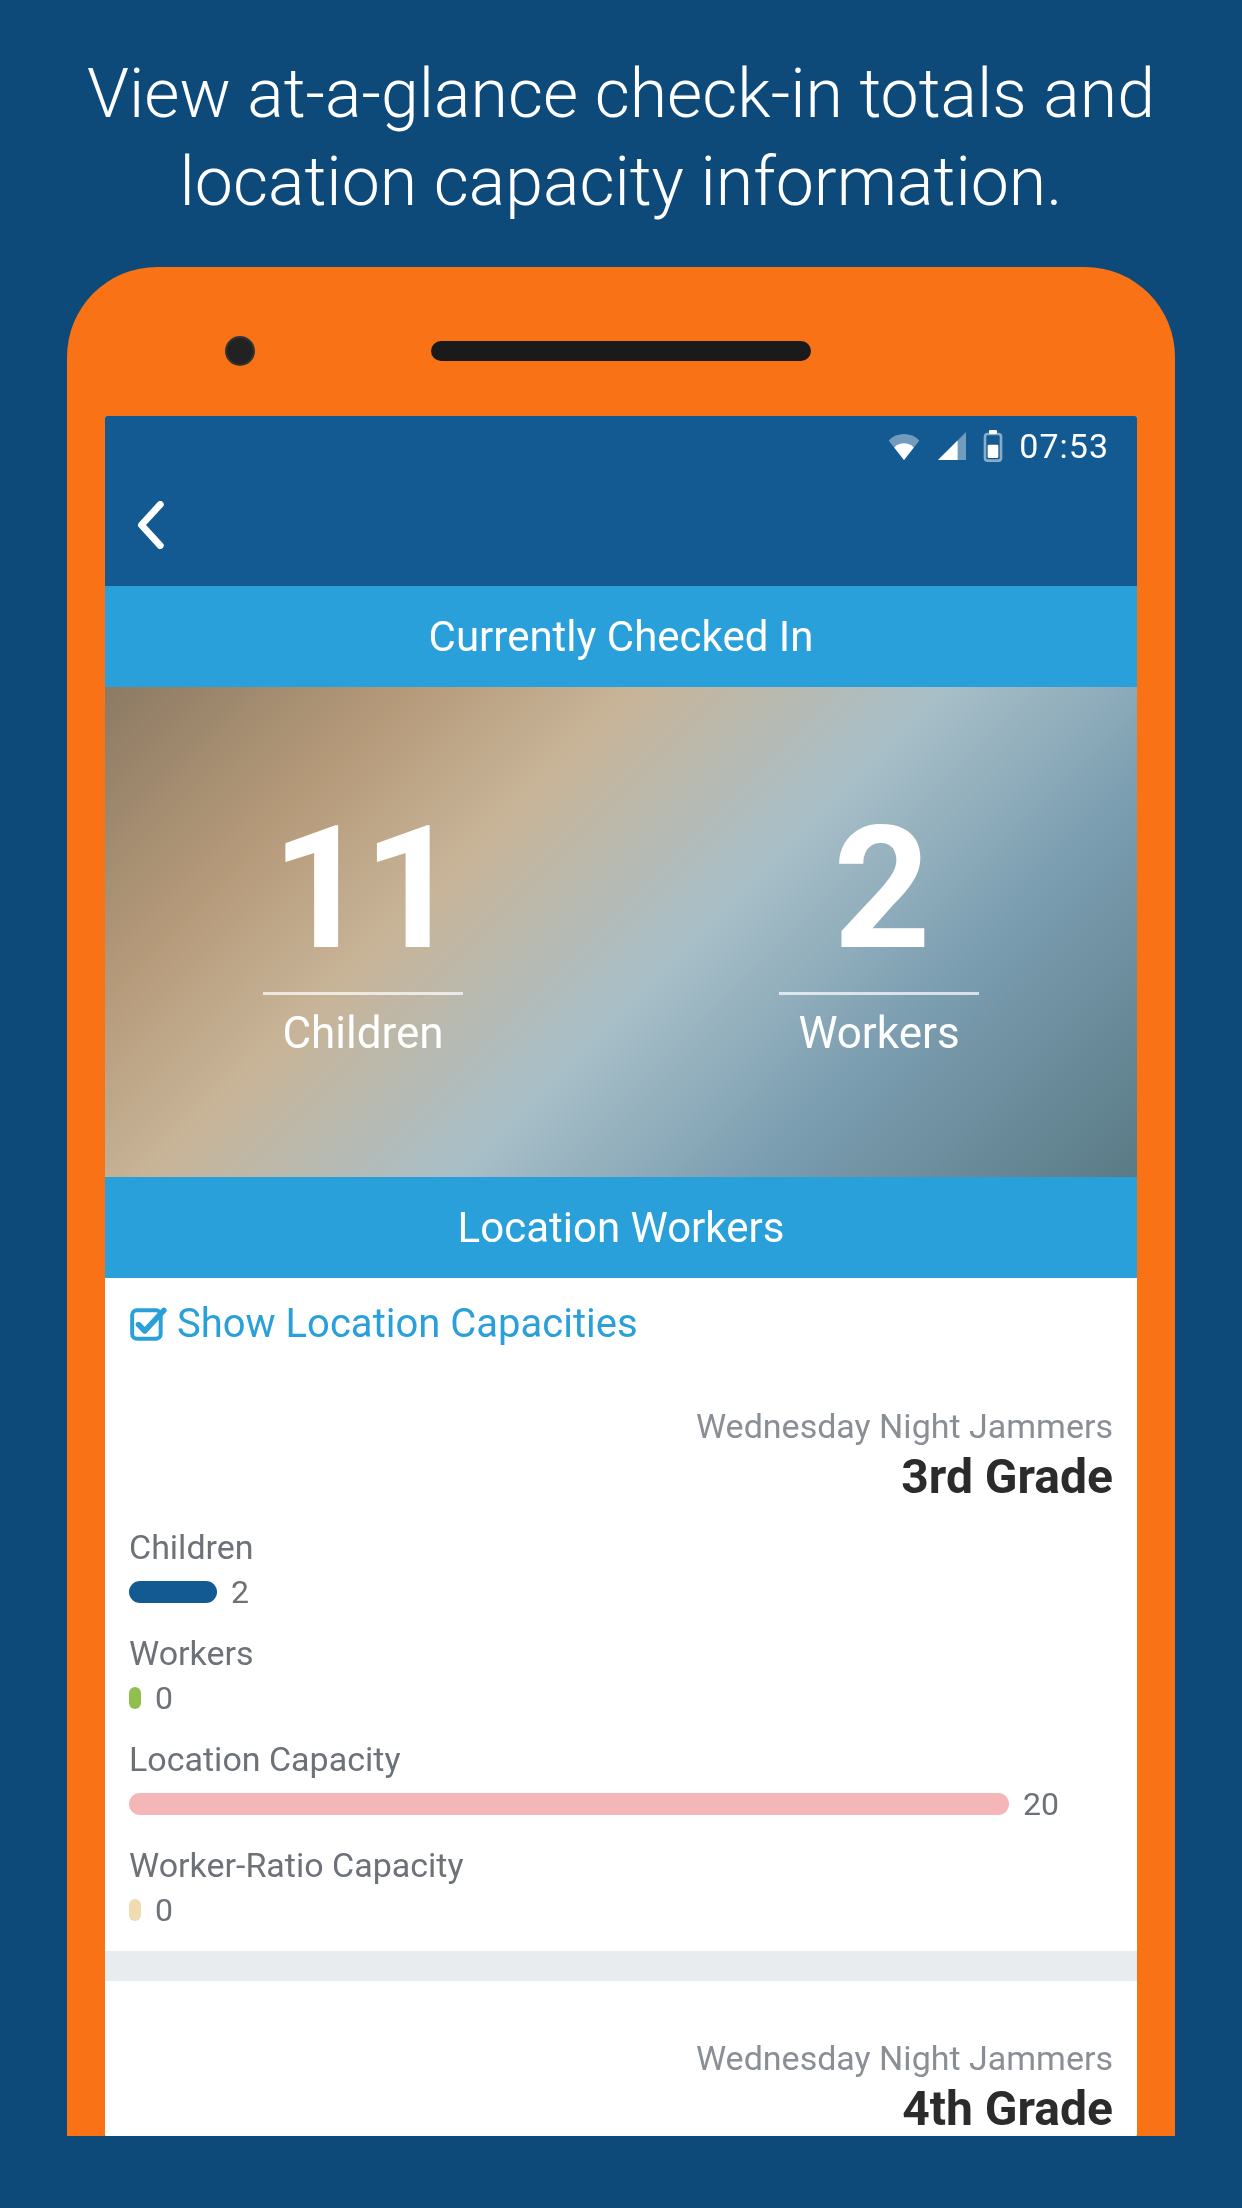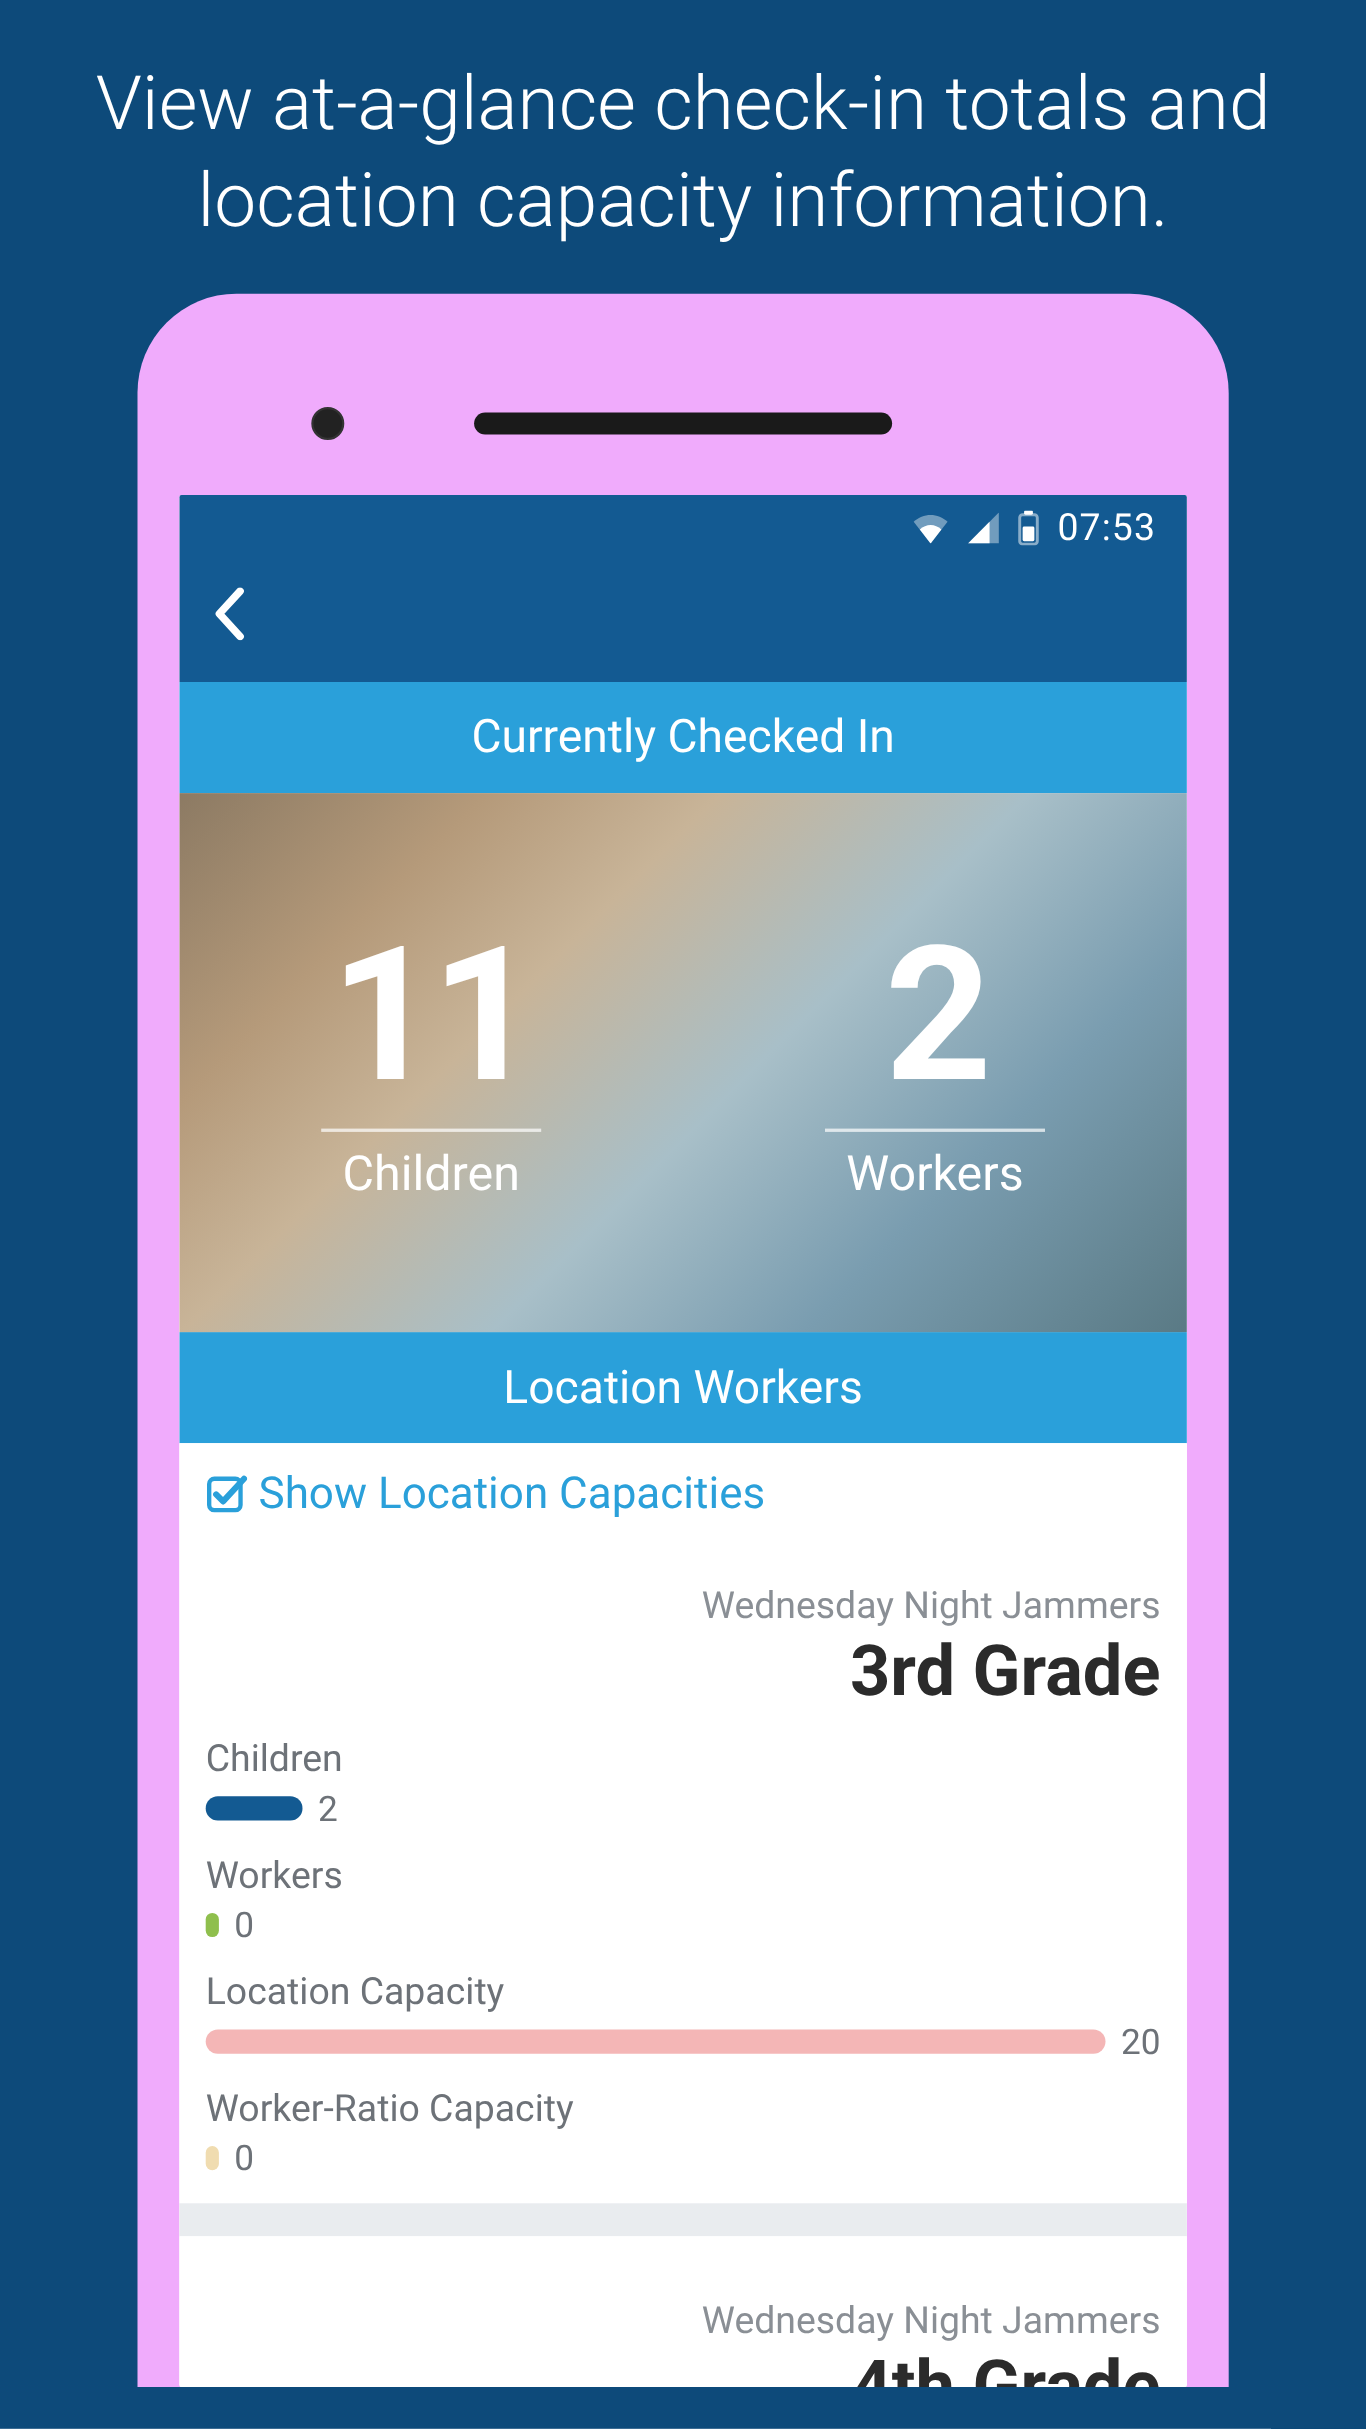--- a/index.html
+++ b/index.html
@@ -11,25 +11,25 @@
   }
   .promo-text {
     color: #fff;
     font-size: 68px;
     font-weight: 300;
     text-align: center;
     padding: 50px 80px 40px;
     line-height: 1.3;
   }
   .phone {
-    width: 992px;
+    width: 1108px;
     margin: 0 auto;
-    background: #f0abfc;
+    background: #f97316;
     border-radius: 90px 90px 0 0;
-    padding: 53px 38px 0 38px;
+    padding: 19px 38px 0 38px;
     position: relative;
   }
   .phone-top {
     height: 130px;
     display: flex;
     align-items: center;
     justify-content: center;
     position: relative;
   }
   .phone-camera {
@@ -143,21 +143,21 @@
   .loc-head {
     text-align: right;
   }
   .loc-event {
     color: #8a8f95;
     font-size: 34px;
     margin-top: 39px;
   }
   .loc-name {
     color: #2b2b2b;
-    font-size: 64px;
+    font-size: 48px;
     font-weight: 700;
     margin-top: 2px;
   }
   .metric {
     margin-top: 22px;
   }
   .metric-label {
     color: #6d7278;
     font-size: 34px;
   }

